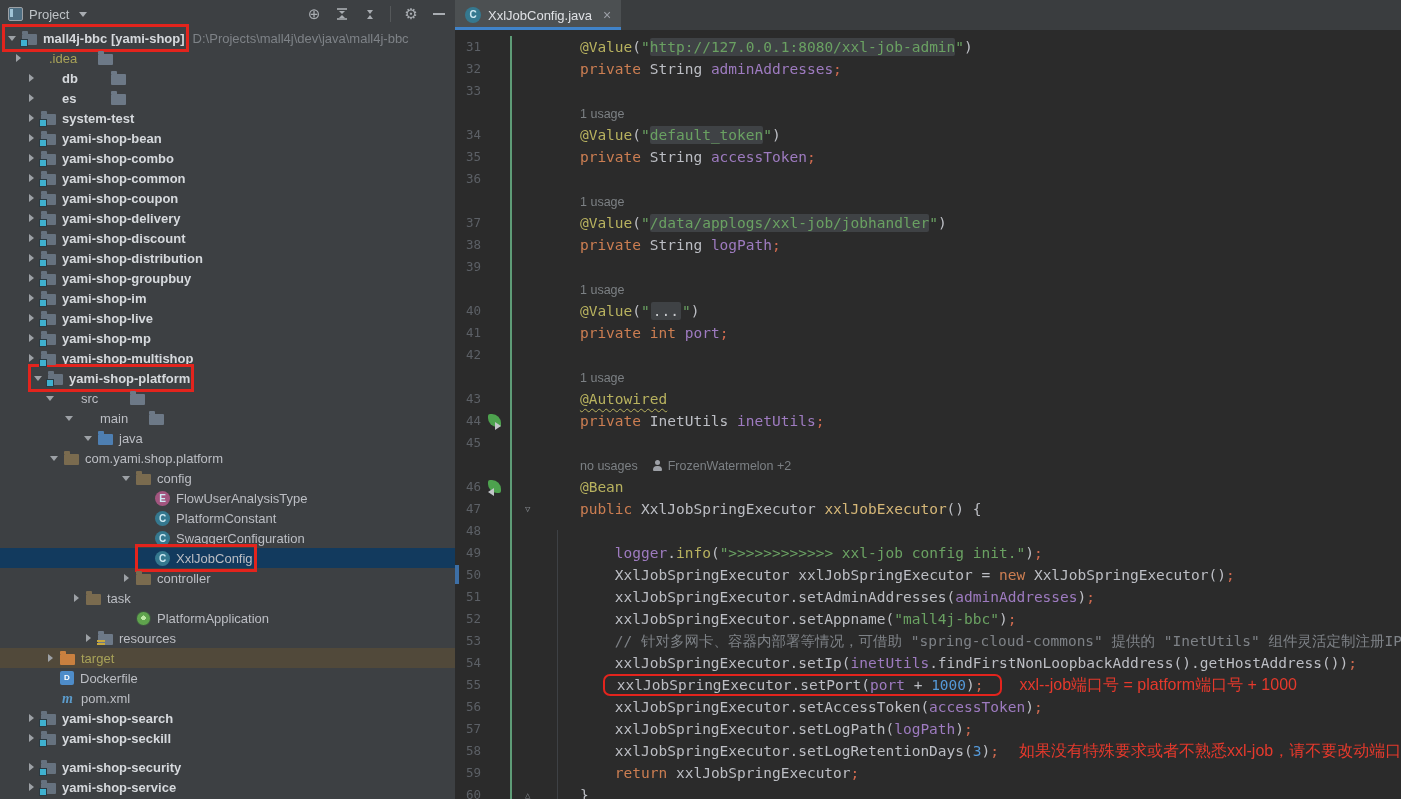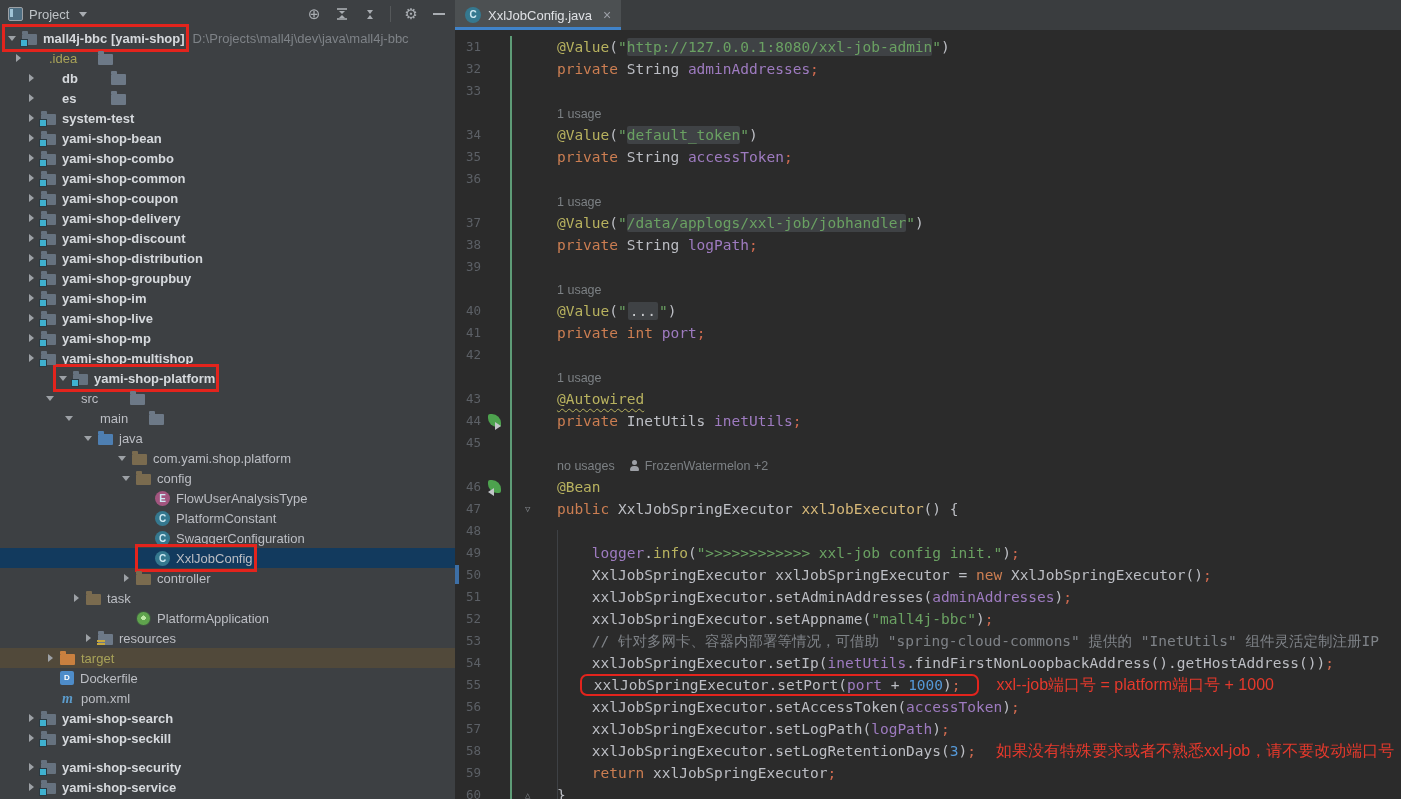--- a/index.html
+++ b/index.html
@@ -62,21 +62,21 @@
        color:#DFE1E5;font-size:13px;cursor:pointer;}
   .tab::after{content:'';position:absolute;left:0;right:0;bottom:0;height:3px;background:#4083C9;}
   .cicon{width:16px;height:16px;border-radius:50%;background:#35788F;color:#CDE8F2;
          font:bold 10px/16px "Liberation Sans",sans-serif;text-align:center;}
   .tab-close{color:#9DA0A8;font-size:14px;margin-left:4px;cursor:pointer;}
 
   #editor{position:absolute;left:455px;top:30px;right:0;bottom:0;background:#2B2B2B;overflow:hidden;}
   #rows{position:relative;padding-top:6px;}
   .erow{position:relative;height:22px;display:flex;white-space:pre;
         font:14.5px/22px "DejaVu Sans Mono",monospace;color:#BCBEC4;}
-  .gut{position:relative;width:67px;flex:0 0 67px;}
+  .gut{position:relative;width:67px;flex:0 0 67px;padding-left:23px;}
   .num{position:absolute;left:0;top:0;width:26px;text-align:right;color:#5C6066;
        font:12.5px/22px "DejaVu Sans Mono",monospace;}
   .gicon{position:absolute;left:33px;top:4px;width:13px;height:13px;cursor:pointer;}
   .leaf{background:#4DA24E;border-radius:2px 9px 2px 9px;}
   .leaf.leaf-r::after{content:'';position:absolute;right:-4px;bottom:-3px;border:4px solid transparent;border-left:6px solid #C2C5C9;}
   .leaf.leaf-l::after{content:'';position:absolute;left:-4px;bottom:-3px;border:4px solid transparent;border-right:6px solid #C2C5C9;}
   .fold{position:absolute;left:70px;top:0;font-size:9px;line-height:22px;color:#7E8287;cursor:pointer;}
   .stripe{position:absolute;left:0;top:1px;width:4px;height:19px;background:#3D6FA6;}
   .cline{white-space:pre;}
   .usage{font:12.5px/22px "Liberation Sans",sans-serif;color:#7C8084;}
@@ -253,21 +253,21 @@
             <span class="tlabel b">yami-shop-mp</span>
           </span>
         </div>
         <div class="trow" style="padding-left: 25px;">
           <span class="row-inner">
             <span class="chev c1"></span>
             <span class="ticon mod"></span>
             <span class="tlabel b">yami-shop-multishop</span>
           </span>
         </div>
-        <div class="trow" style="padding-left: 25px; margin-left: 32px;">
+        <div class="trow" style="padding-left: 32px;">
           <span class="row-inner boxed">
             <span class="chev c2"></span>
             <span class="ticon mod"></span>
             <span class="tlabel b">yami-shop-platform</span>
           </span>
         </div>
         <div class="trow" style="padding-left: 44px;">
           <span class="row-inner">
             <span class="chev c2"></span>
             <span class="ticon fold"></span>
@@ -281,21 +281,21 @@
             <span class="tlabel">main</span>
           </span>
         </div>
         <div class="trow" style="padding-left: 82px;">
           <span class="row-inner">
             <span class="chev c2"></span>
             <span class="ticon java"></span>
             <span class="tlabel">java</span>
           </span>
         </div>
-        <div class="trow" style="padding-left: 116px;">
+        <div class="trow" style="padding-left: 48px;">
           <span class="row-inner">
             <span class="chev c2"></span>
             <span class="ticon pkg"></span>
             <span class="tlabel">com.yami.shop.platform</span>
           </span>
         </div>
         <div class="trow" style="padding-left: 120px;">
           <span class="row-inner">
             <span class="chev c2"></span>
             <span class="ticon pkg"></span>

